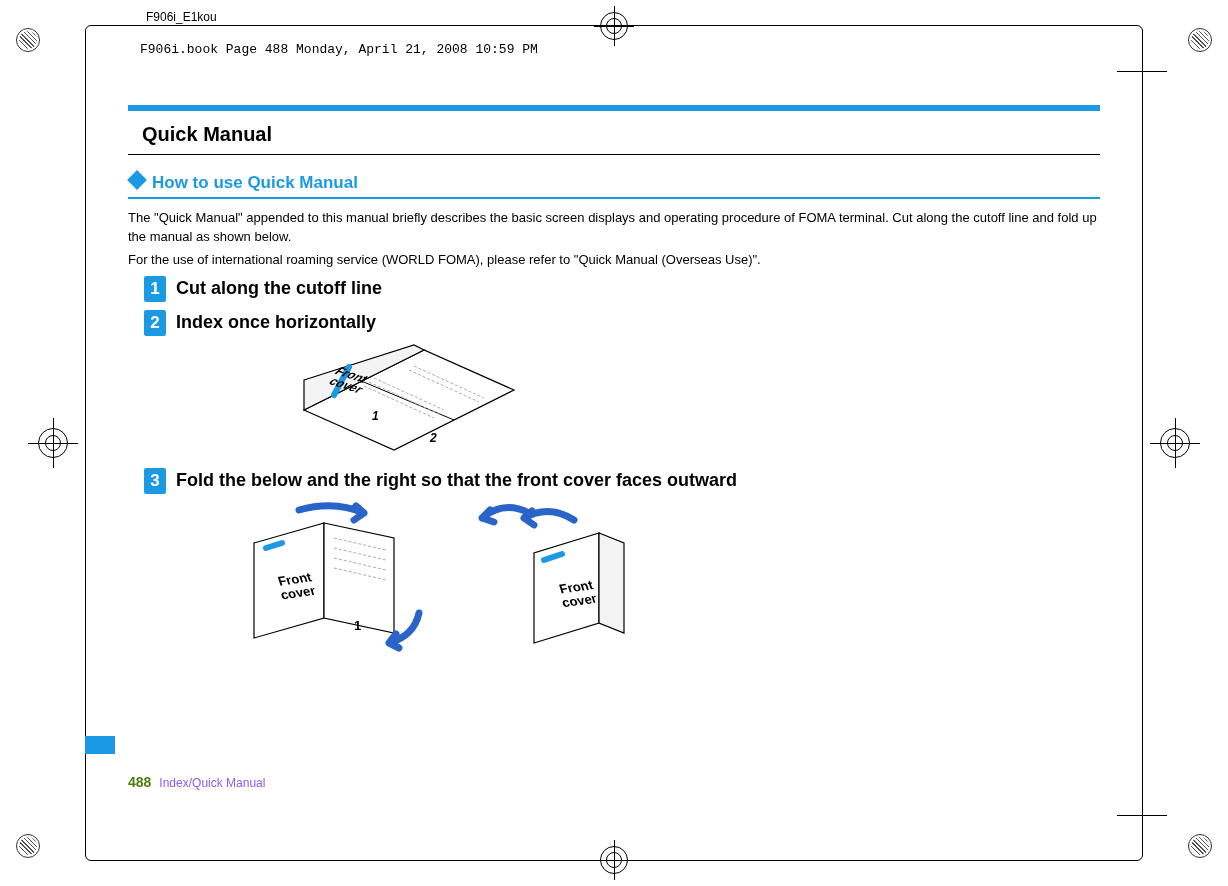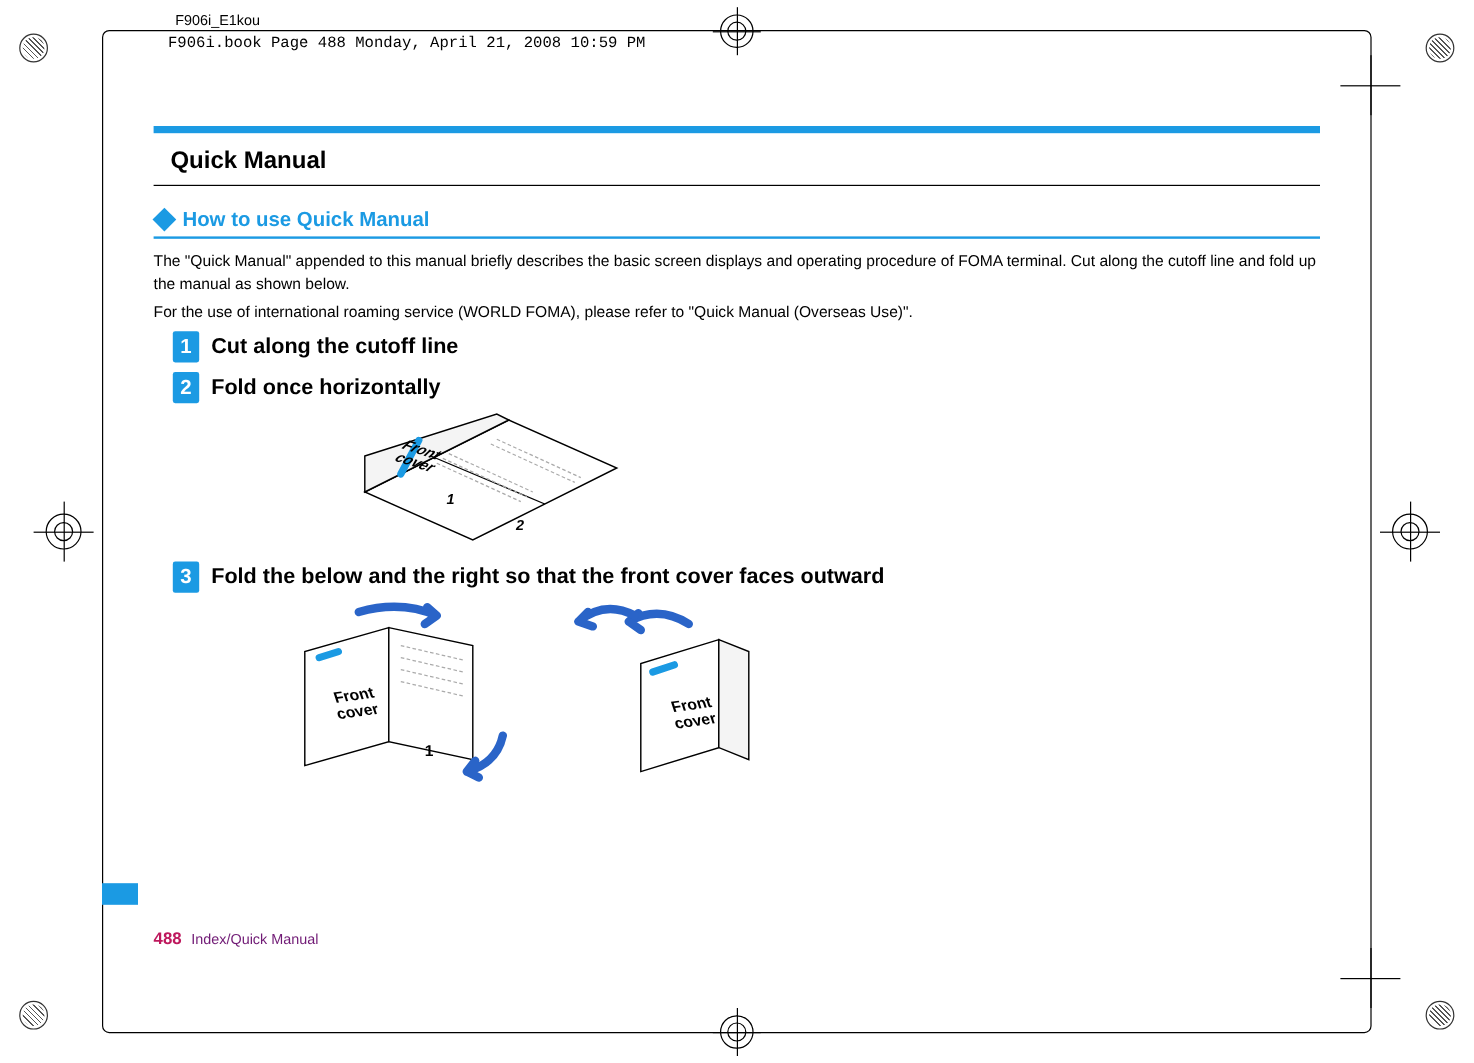--- a/index.html
+++ b/index.html
@@ -62,21 +62,21 @@
   }
   .doc-id {
     position: absolute;
     left: 146px;
     top: 10px;
     font-size: 12px;
   }
   .info-line {
     position: absolute;
     left: 140px;
-    top: 28px;
+    top: 42px;
     font-family: "Courier New", monospace;
     font-size: 13px;
   }
   .content {
     position: absolute;
     left: 128px;
     right: 128px;
     top: 105px;
     bottom: 100px;
   }
@@ -90,21 +90,21 @@
     font-weight: bold;
     margin: 6px 0 8px 14px;
   }
   .rule-thin {
     height: 1px;
     background: #000;
     margin: 4px 0 18px 0;
   }
   .sub-row {
     display: flex;
-    align-items: center;
+    align-items: flex-start;
     gap: 6px;
     color: #1b9ae3;
     font-weight: bold;
     font-size: 17px;
     margin: 2px 0 4px 0;
   }
   .diamond {
     width: 14px;
     height: 14px;
     transform: rotate(45deg);
@@ -174,26 +174,26 @@
   .tab-blue {
     position: absolute;
     left: 85px;
     bottom: 132px;
     width: 30px;
     height: 18px;
     background: #1b9ae3;
   }
   .page-num {
     font-size: 14px;
-    color: #be185d;
+    color: #4d7c0f;
     font-weight: bold;
   }
   .section-name {
     font-size: 12px;
-    color: #701a75;
+    color: #8b5cf6;
   }
 </style>
 </head>
 <body>
 
 <div class="regmark" style="left:16px;top:28px;">
     <div class="circ"></div>
     <div class="hatch"></div>
   </div>
 <div class="regmark" style="right:16px;top:28px;">
@@ -272,21 +272,21 @@
     <div class="step">
       <div class="step-head">
         <div class="step-num">1</div>
         <div class="step-title">Cut along the cutoff line</div>
       </div>
     </div>
 
     <div class="step">
       <div class="step-head">
         <div class="step-num">2</div>
-        <div class="step-title">Fold once horizontally</div>
+        <div class="step-title">Index once horizontally</div>
       </div>
       <div class="illus">
         <svg width="270" height="120" viewBox="0 0 270 120">
           <polygon points="40,70 160,10 250,50 130,110" fill="#fff" stroke="#000" stroke-width="1.2"></polygon>
           <polygon points="40,40 150,5 160,10 40,70" fill="#f4f4f4" stroke="#000" stroke-width="1.2"></polygon>
           <line x1="95" y1="40" x2="190" y2="80" stroke="#000" stroke-width="1"></line>
           <line x1="70" y1="55" x2="85" y2="27" stroke="#1b9ae3" stroke-width="6" stroke-linecap="round"></line>
 
           <line x1="110" y1="38" x2="180" y2="70" stroke="#aaa" stroke-width="1" stroke-dasharray="3 2"></line>
           <line x1="105" y1="42" x2="175" y2="74" stroke="#aaa" stroke-width="1" stroke-dasharray="3 2"></line>

